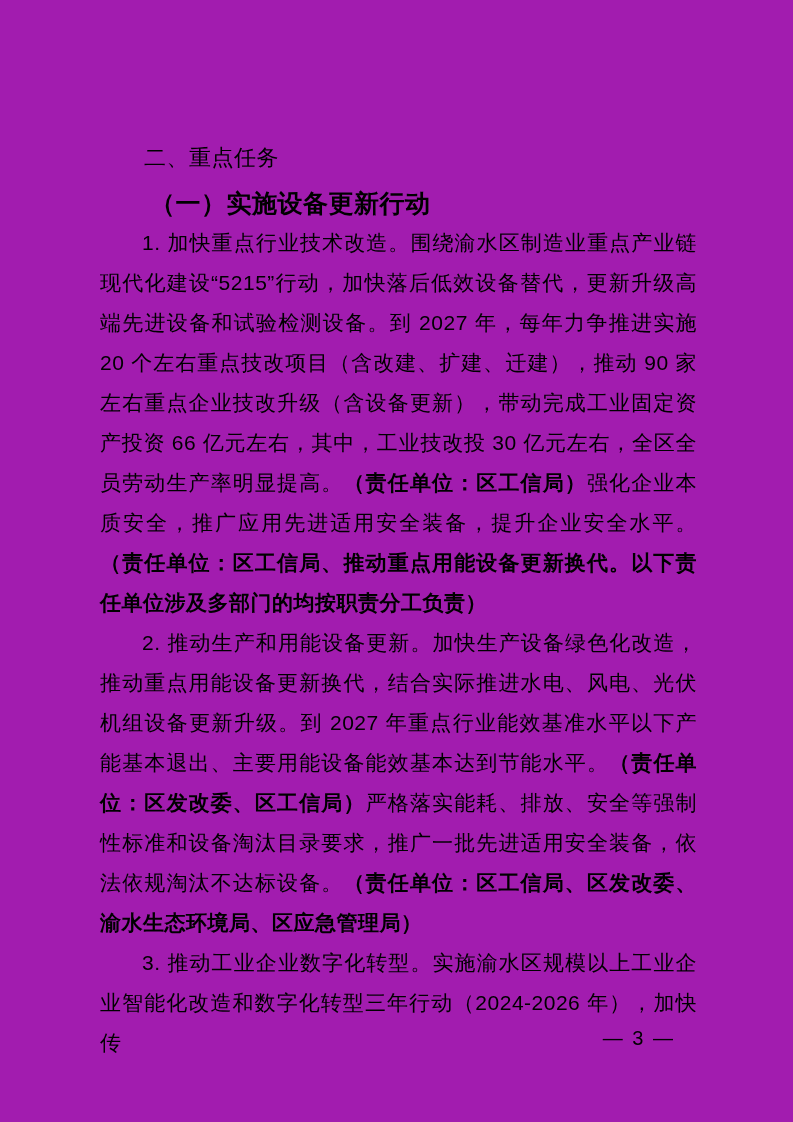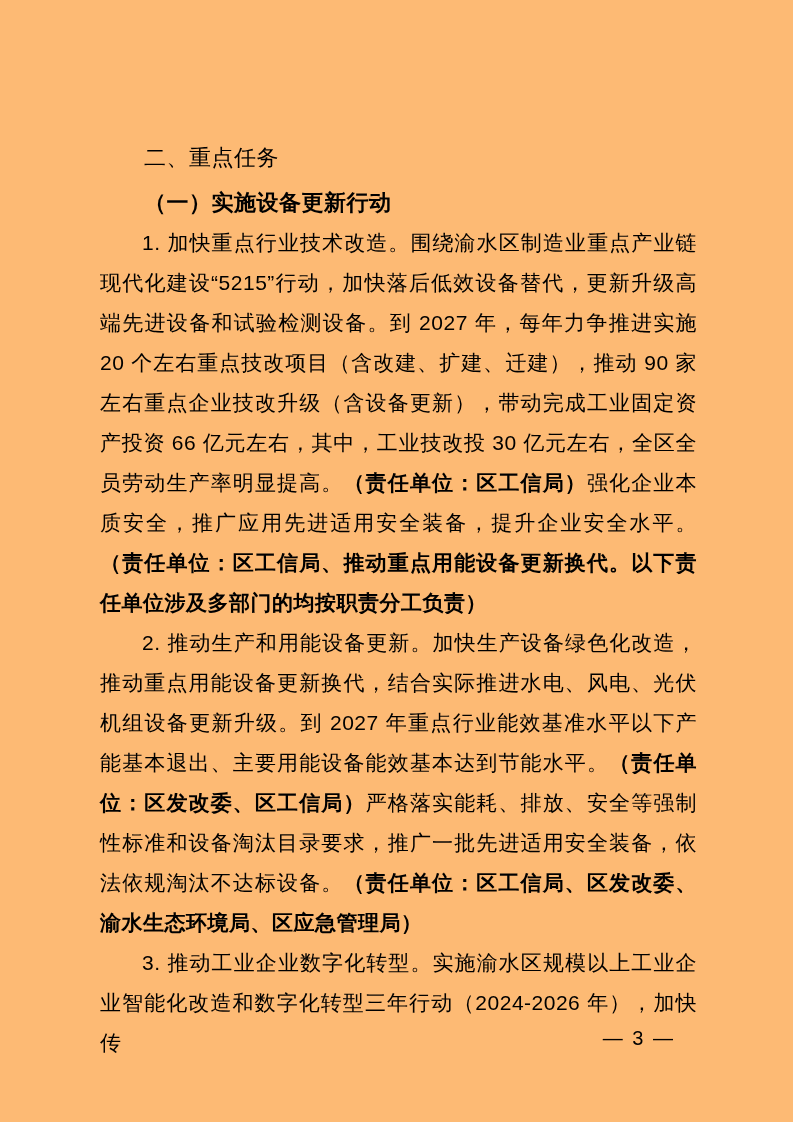--- a/index.html
+++ b/index.html
@@ -4,21 +4,21 @@
 <style>
   html, body {
     margin: 0;
     padding: 0;
     background: #ffffff;
   }
   .page {
     position: relative;
     width: 793px;
     height: 1122px;
-    background: #fdba74;
+    background: #a21caf;
     overflow: hidden;
     font-family: "Liberation Sans", sans-serif;
     color: #000000;
     text-decoration: underline;
   }
   .content {
     position: absolute;
     left: 100px;
     top: 138px;
     width: 597px;
@@ -29,21 +29,21 @@
     line-height: 40px;
     text-align: justify;
     text-indent: 2em;
     letter-spacing: 0.5px;
   }
   p.h1 {
     font-size: 22px;
     margin-bottom: 5px;
   }
   p.h2 {
-    font-size: 22px;
+    font-size: 25px;
     font-weight: bold;
   }
   .b {
     font-weight: bold;
   }
   .pagenum {
     position: absolute;
     top: 1026px;
     right: 118px;
     font-size: 20px;

